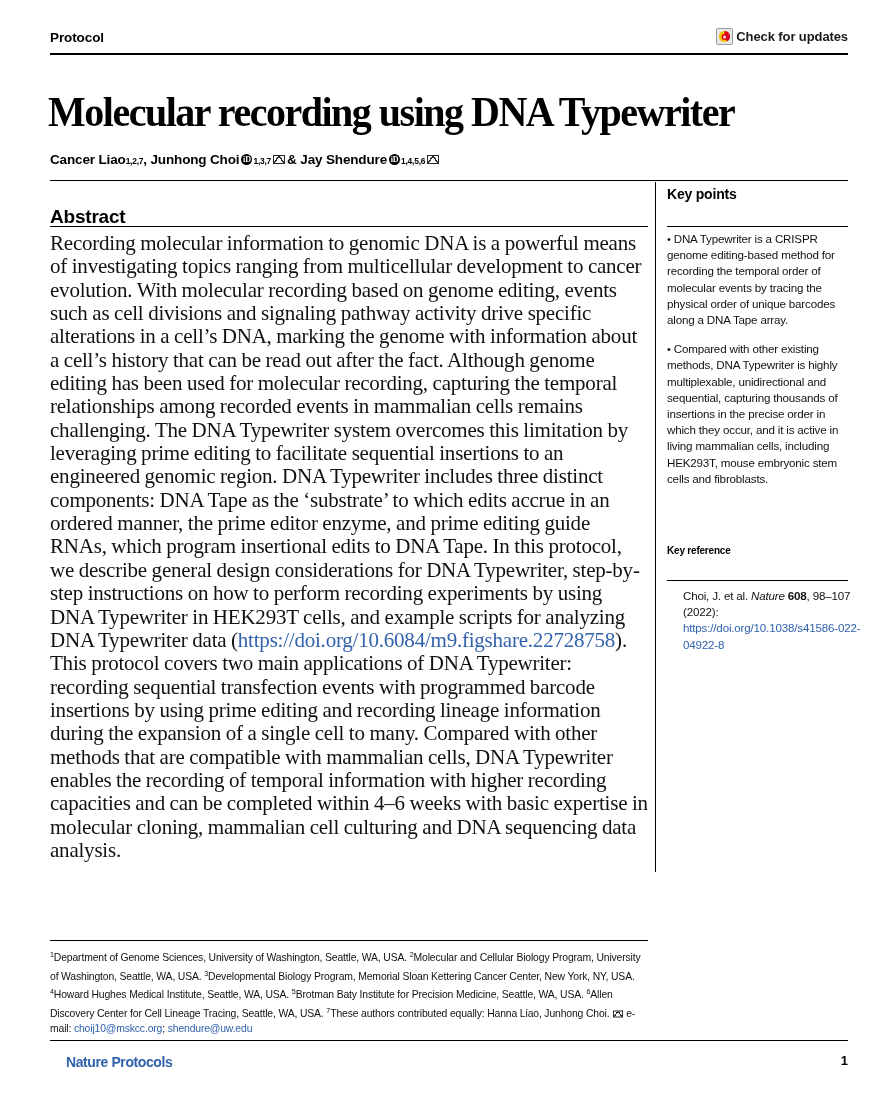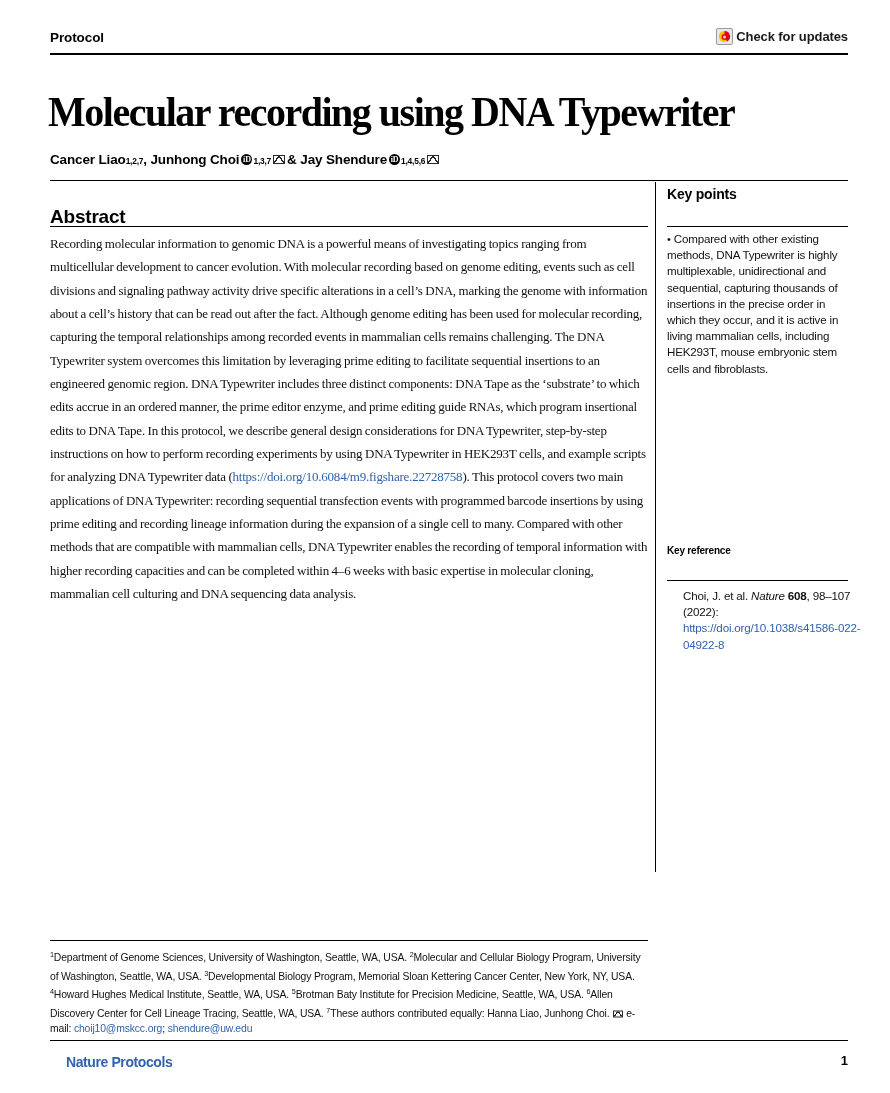--- a/index.html
+++ b/index.html
@@ -193,21 +193,21 @@
     width: 598px;
     height: 1.3px;
     background: #000;
   }
   .abstract-body {
     position: absolute;
     left: 50px;
     top: 232px;
     width: 600px;
     font-family: "Liberation Serif", serif;
-    font-size: 13px;
+    font-size: 21px;
     line-height: 23.35px;
     letter-spacing: -0.22px;
     color: #111;
     text-align: left;
     word-spacing: -0.35px;
   }
   .abstract-body a, .link {
     color: #3062ad;
     text-decoration: none;
   }
@@ -372,20 +372,24 @@
   <div class="rule-abstract"></div>
   <div class="abstract-body">
     <span>Recording molecular information to genomic DNA is a powerful means of investigating topics ranging from multicellular development to cancer evolution. With molecular recording based on genome editing, events such as cell divisions and signaling pathway activity drive specific alterations in a cell’s DNA, marking the genome with information about a cell’s history that can be read out after the fact. Although genome editing has been used for molecular recording, capturing the temporal relationships among recorded events in mammalian cells remains challenging. The DNA Typewriter system overcomes this limitation by leveraging prime editing to facilitate sequential insertions to an engineered genomic region. DNA Typewriter includes three distinct components: DNA Tape as the ‘substrate’ to which edits accrue in an ordered manner, the prime editor enzyme, and prime editing guide RNAs, which program insertional edits to DNA Tape. In this protocol, we describe general design considerations for DNA Typewriter, step-by-step instructions on how to perform recording experiments by using DNA Typewriter in HEK293T cells, and example scripts for analyzing DNA Typewriter data (</span><a class="link" href="#">https://doi.org/10.6084/m9.figshare.22728758</a><span>). This protocol covers two main applications of DNA Typewriter: recording sequential transfection events with programmed barcode insertions by using prime editing and recording lineage information during the expansion of a single cell to many. Compared with other methods that are compatible with mammalian cells, DNA Typewriter enables the recording of temporal information with higher recording capacities and can be completed within 4–6 weeks with basic expertise in molecular cloning, mammalian cell culturing and DNA sequencing data analysis.</span>
   </div>
 
   <div class="kp-head">Key points</div>
   <div class="rule-kp"></div>
   <div class="kp-list">
     <div class="kp-item">
       <span class="bullet">•</span>
+      <span>DNA Typewriter is a CRISPR genome editing-based method for recording the temporal order of molecular events by tracing the physical order of unique barcodes along a DNA Tape array.</span>
+    </div>
+    <div class="kp-item">
+      <span class="bullet">•</span>
       <span>Compared with other existing methods, DNA Typewriter is highly multiplexable, unidirectional and sequential, capturing thousands of insertions in the precise order in which they occur, and it is active in living mammalian cells, including HEK293T, mouse embryonic stem cells and fibroblasts.</span>
     </div>
   </div>
 
   <div class="kr-head">Key reference</div>
   <div class="rule-kr"></div>
   <div class="kr-body">
     <span>Choi, J. et al.</span>
     <i>Nature</i>
     <b>608</b><span>, 98–107</span>

